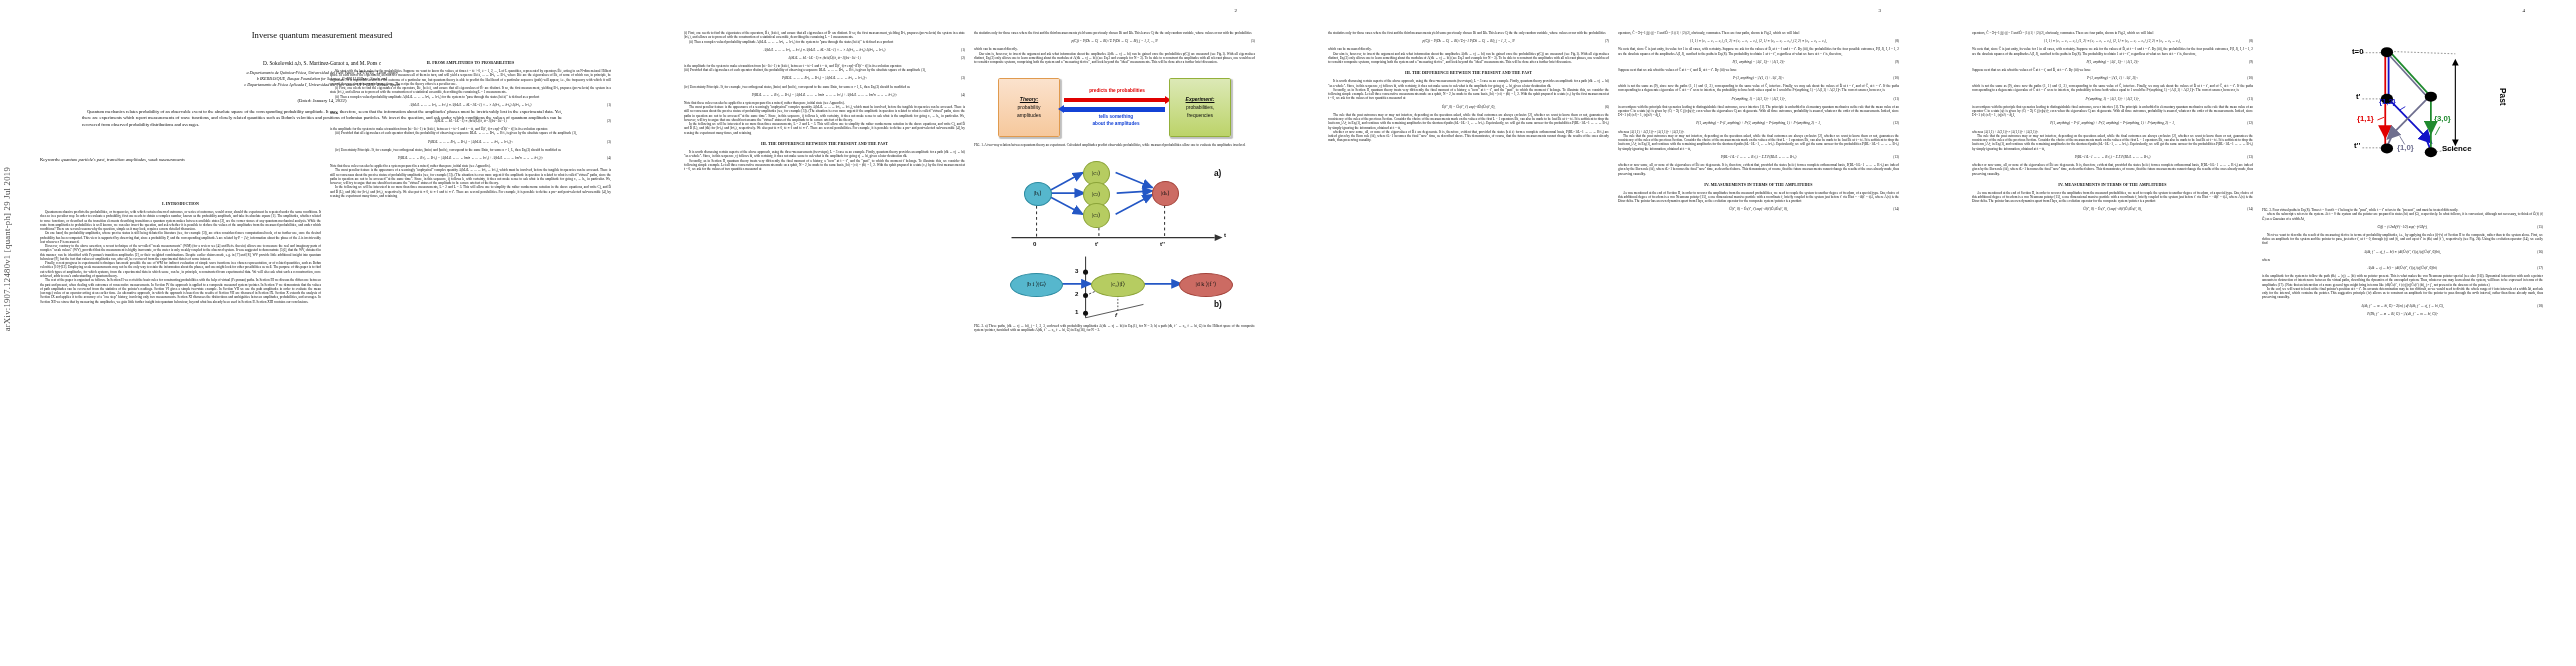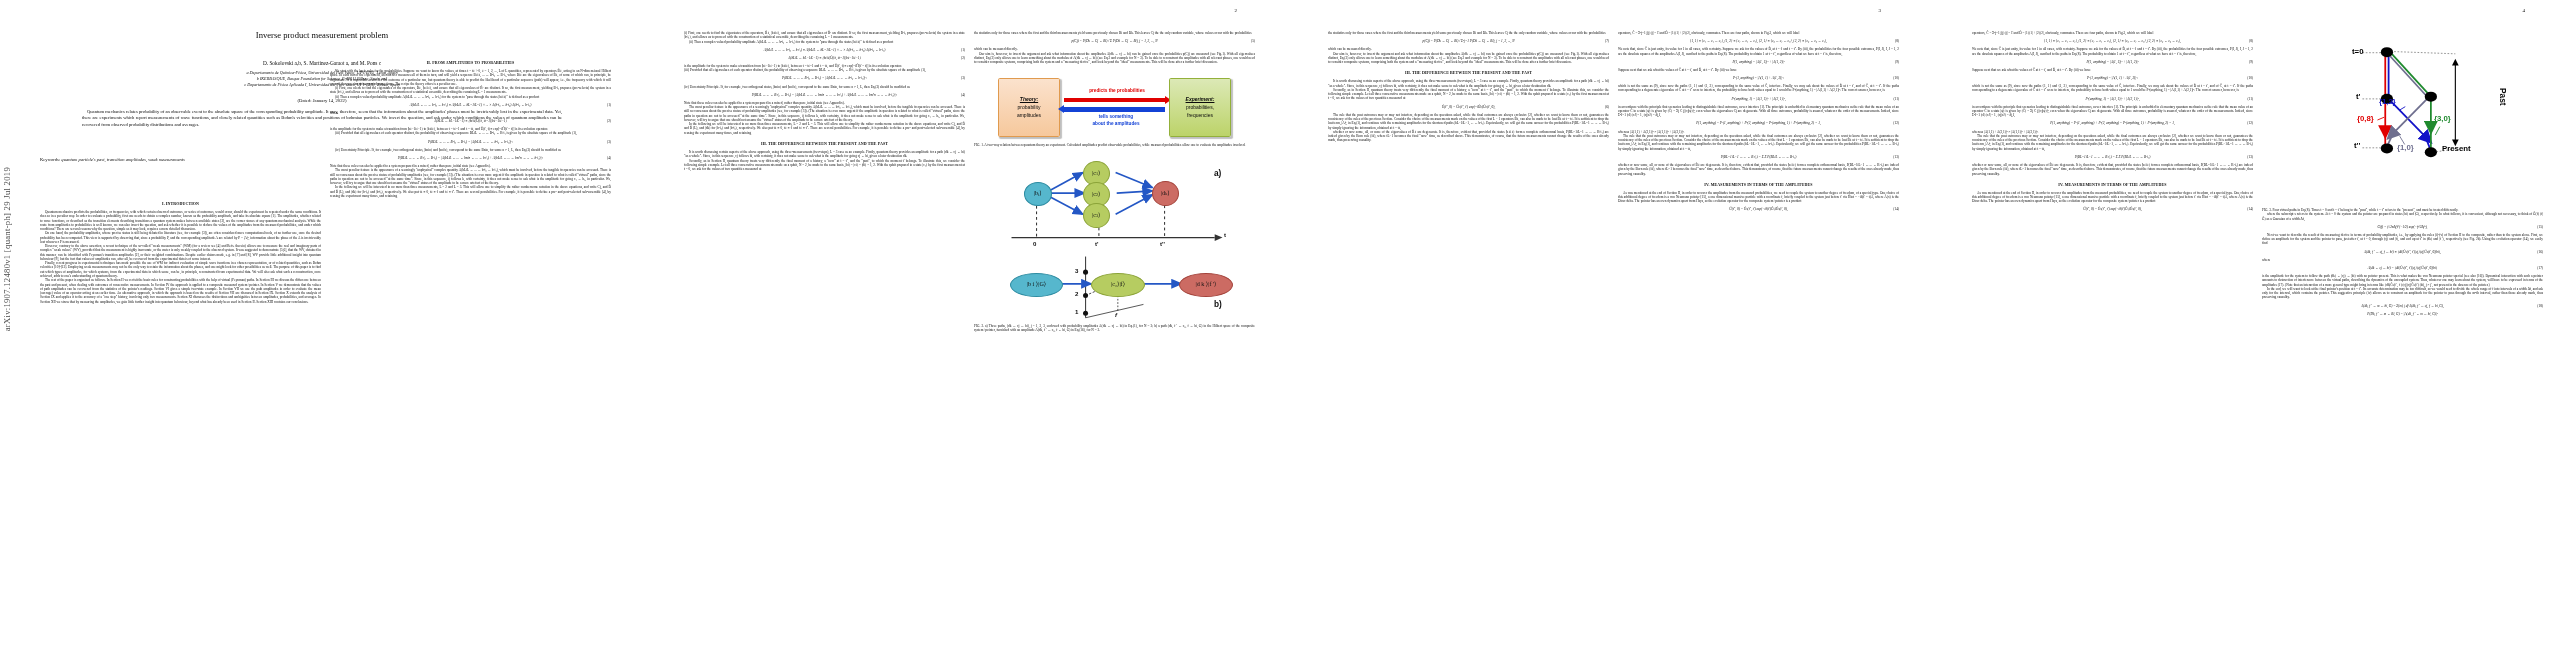--- a/index.html
+++ b/index.html
@@ -82,21 +82,21 @@
 </style>
 </head>
 <body>
 
 <div class="sheet">
 
   <div class="page p1">
 
     <div class="arxiv">arXiv:1907.12480v1  [quant-ph]  29 Jul 2019</div>
 
-    <div class="title">Inverse product measurement problem</div>
+    <div class="title">Inverse quantum measurement measured</div>
     <div class="authors">D. Sokolovski a,b, S. Martínez-Garaot a, and M. Pons c</div>
     <div class="affil">
       <div>a Departamento de Química-Física, Universidad del País Vasco, UPV/EHU, Leioa, Spain</div>
       <div>b IKERBASQUE, Basque Foundation for Science, E-48011 Bilbao, Spain and</div>
       <div>c Departamento de Física Aplicada I, Universidad del País Vasco, UPV-EHU, Bilbao, Spain</div>
     </div>
     <div class="dated">(Dated: January 14, 2022)</div>
 
     <div class="abstract">
       <p>Quantum mechanics relates probability of an observable event to the absolute square of the corresponding probability amplitude. It may, therefore, seem that the information about the amplitudes' phases must be irretrievably lost in the experimental data. Yet, there are experiments which report measurements of wave functions, and closely related quantities such as Bohm's velocities and positions of bohmian particles. We invert the question, and ask under which conditions the values of quantum amplitudes can be recovered from observed probability distributions and averages.</p>
@@ -429,26 +429,26 @@
           <line x1="254" y1="205" x2="262" y2="190" stroke="#1f8a2e" stroke-width="1.6"></line>
           <line x1="199" y1="222" x2="190" y2="207" stroke="#6f6f8f" stroke-width="1.6"></line>
 
           <line x1="290" y1="78" x2="290" y2="215" stroke="#000" stroke-width="2"></line>
           <path d="M284,80 L290,68 L296,80 z" fill="#000"></path>
           <path d="M284,213 L290,225 L296,213 z" fill="#000"></path>
         </svg>
         <div class="t" style="left:58px;top:25.6px;">t=0</div>
         <div class="t" style="left:62px;top:71px;">t'</div>
         <div class="t" style="left:60px;top:120px;">t''</div>
-        <div class="t c11" style="left:63px;top:93px;">{0,8}</div>
+        <div class="t c11" style="left:63px;top:93px;">{1,1}</div>
         <div class="t c12" style="left:85px;top:76px;">{1,2}</div>
         <div class="t c21" style="left:103px;top:122px;">{1,0}</div>
         <div class="t c22" style="left:140px;top:93px;">{3,0}</div>
         <div class="past">Past</div>
-        <div class="t" style="left:148px;top:123px;">Present</div>
+        <div class="t" style="left:148px;top:123px;">Science</div>
       </div>
       <p class="caption">FIG. 3. Four virtual paths in Eq.(8). Times t = 0 and t = t′ belong to the "past", while t = t″ refers to the "present", and must be treated differently.</p>
 
       <p>where the subscript s refers to the system. At t = 0 the system and the pointer are prepared in states |bi⟩ and |G⟩, respectively. In what follows, it is convenient, although not necessary, to think of Ĝ(f) ⟨f|Ĝ⟩ as a Gaussian of a width Δf,</p>
       <div class="eq">
         <span>G(f) = (√2πΔf)^(−1/2) exp(−f²/2Δf²),</span>
         <span class="num">(15)</span>
       </div>
       <p>Next we want to describe the result of the measuring device in terms of probability amplitudes, i.e., by applying the rules (i)-(v) of Section II to the composite, rather than to the system alone. First, we define an amplitude for the system and the pointer to pass, just after t′, at f = 0, through |cj⟩ and |f⟩, and end up at t″ in |dk⟩ and |f ′⟩, respectively (see Fig. 2b). Using the evolution operator (14), we easily find</p>
       <div class="eq">

